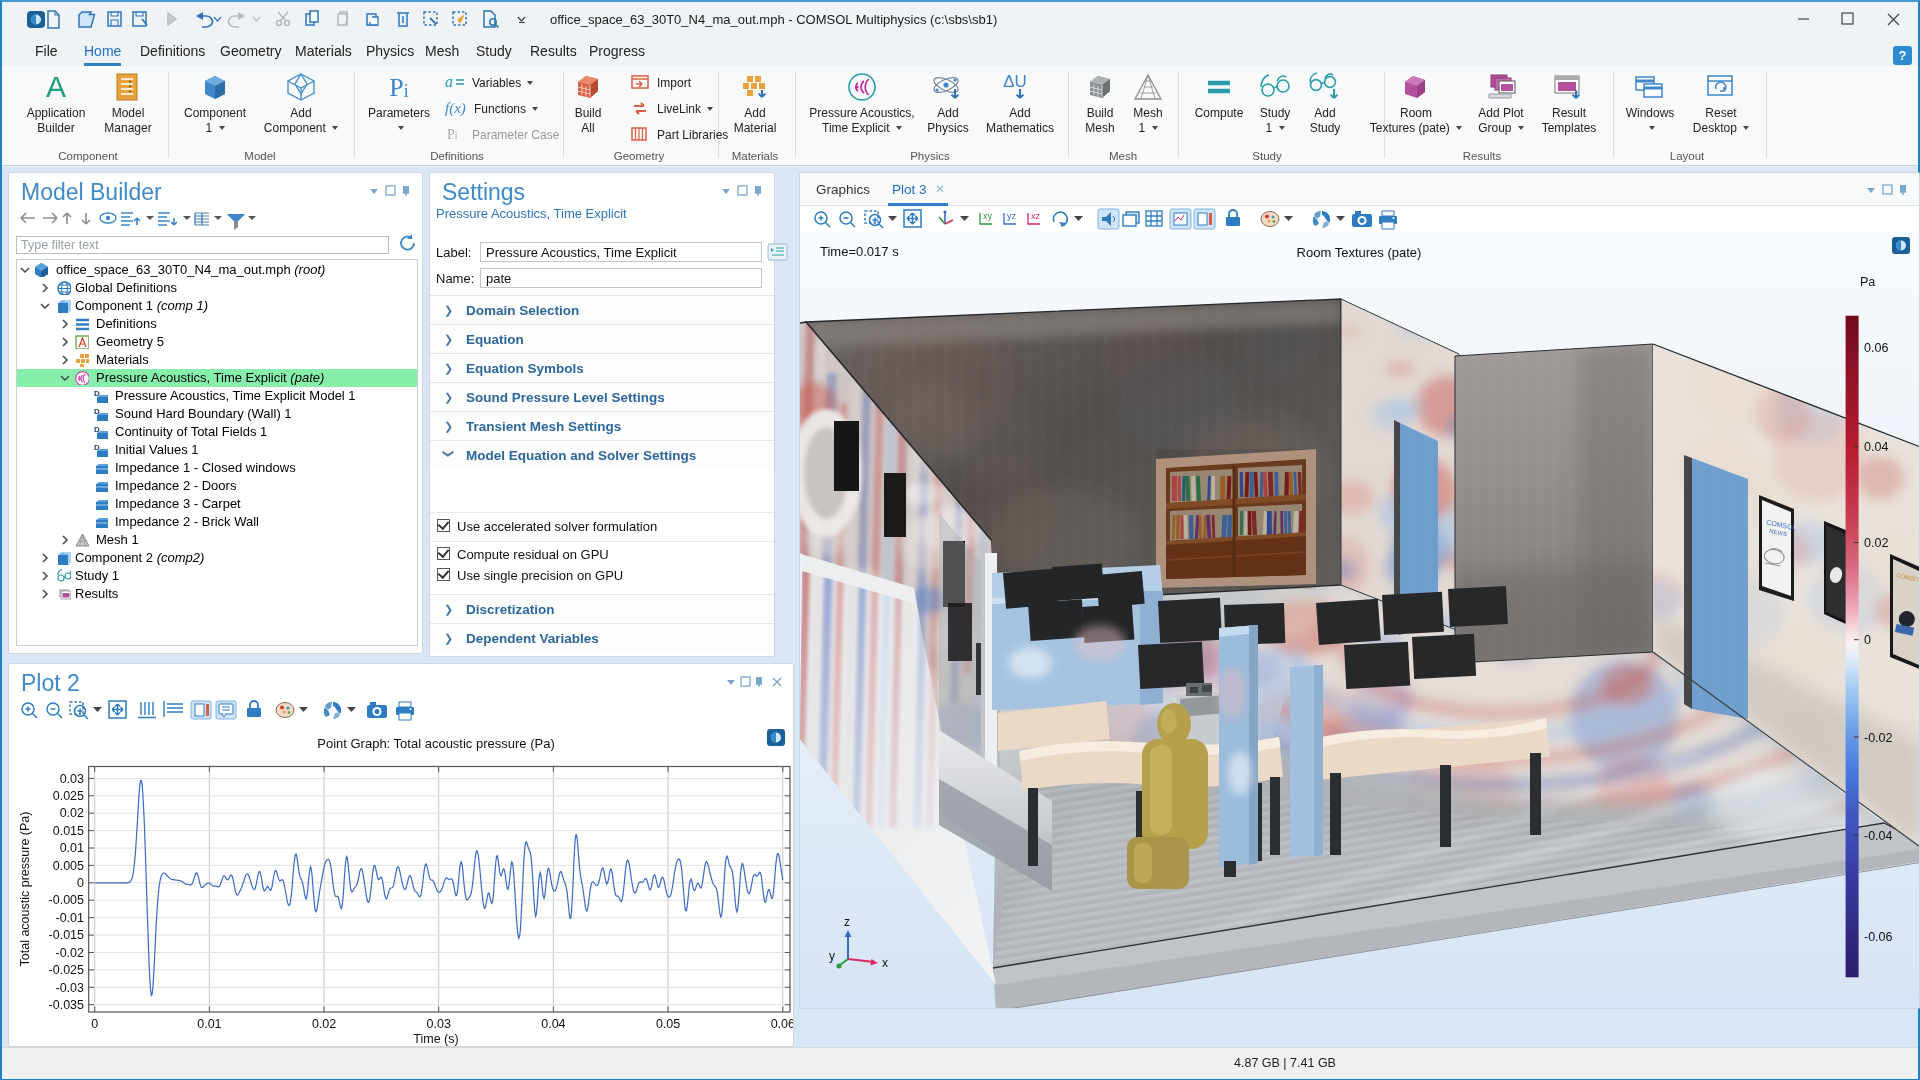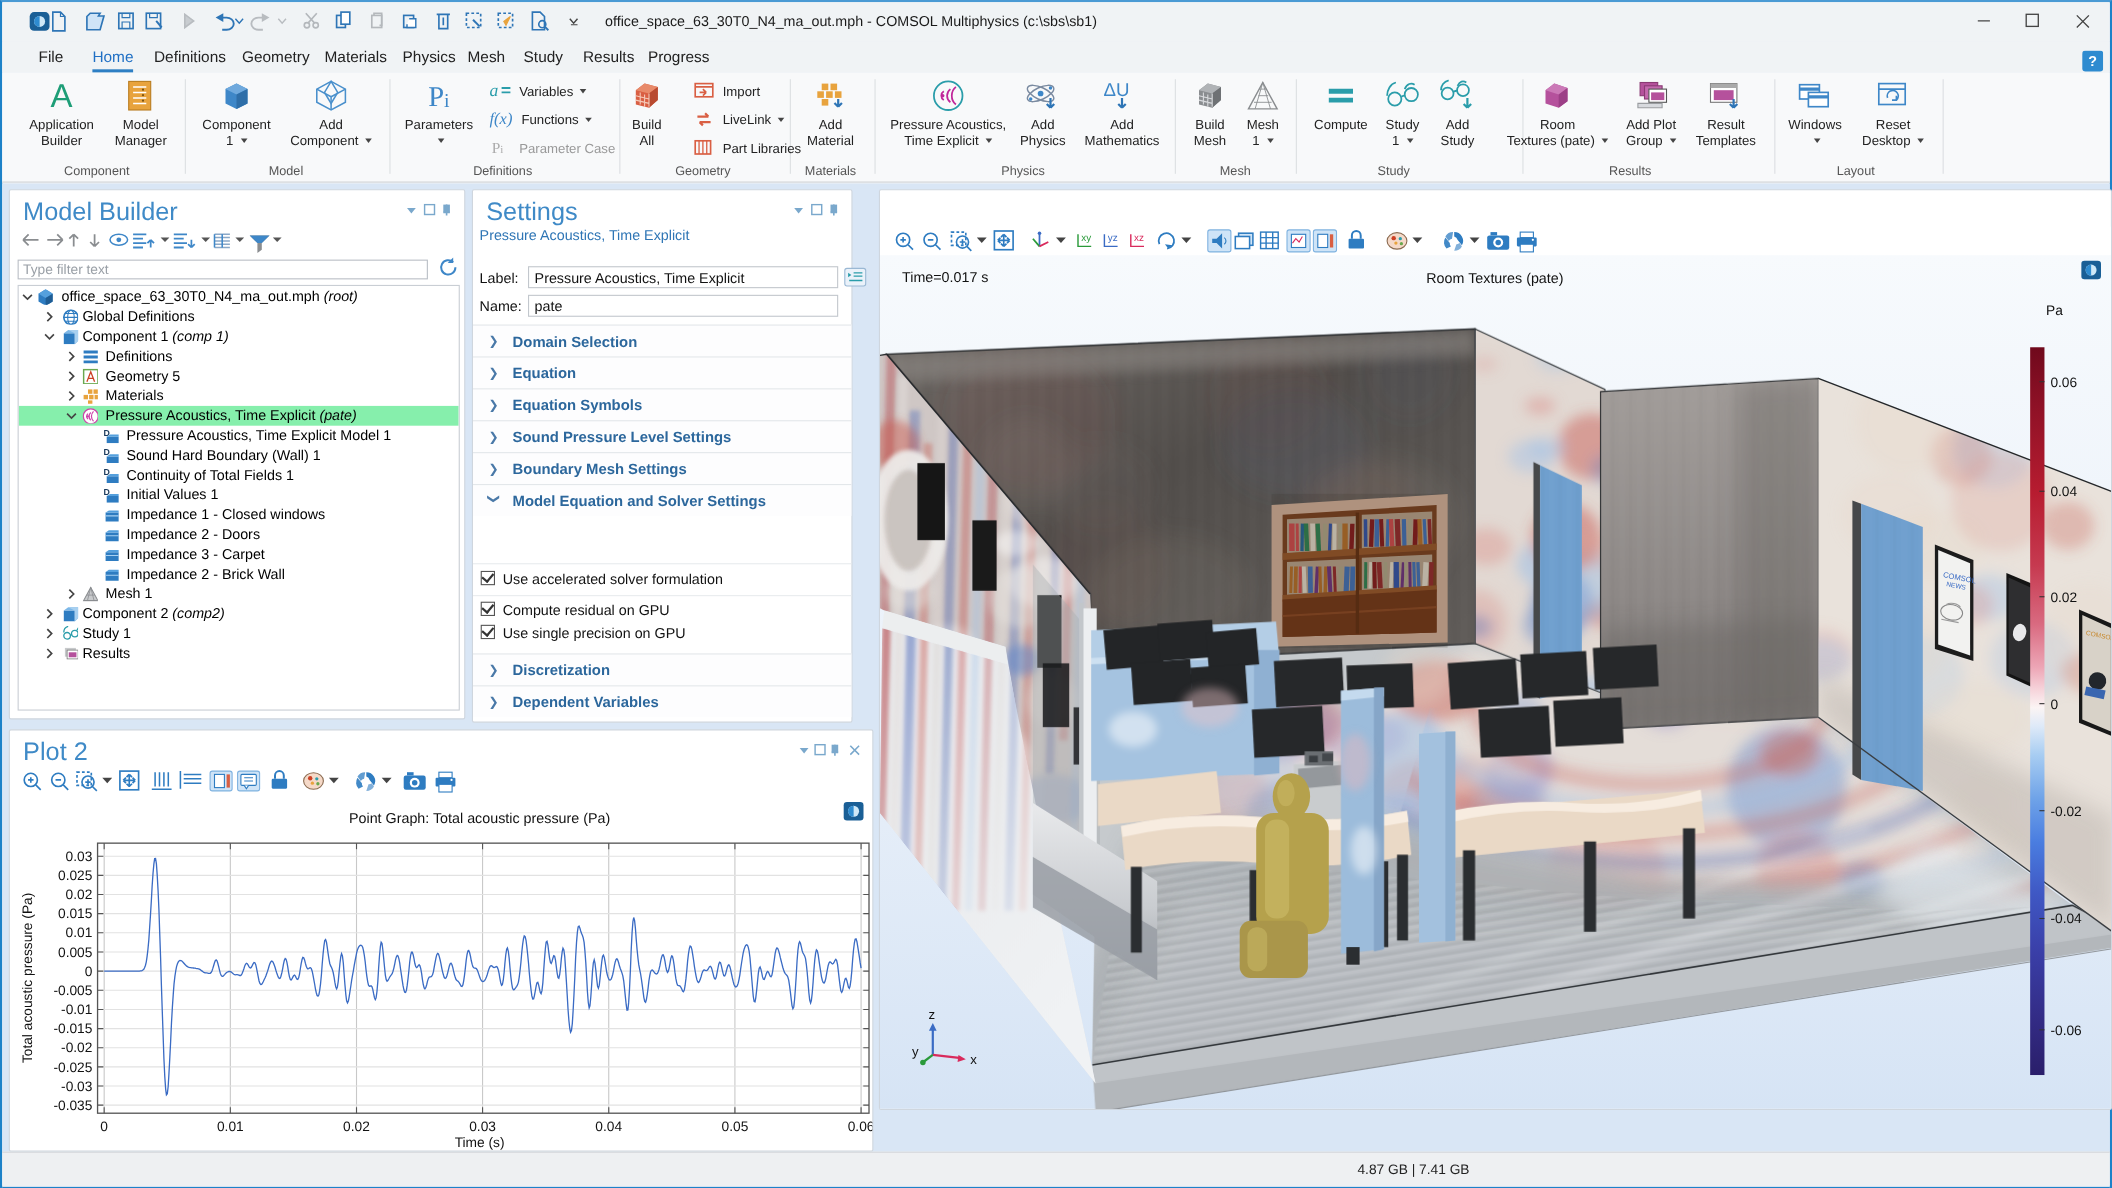--- a/index.html
+++ b/index.html
@@ -569,21 +569,21 @@
 <div class="shead" style="top:180px">
         <span class="sh-c">❯</span>
         <span class="sh-t">Equation Symbols</span>
       </div>
 <div class="shead" style="top:209px">
         <span class="sh-c">❯</span>
         <span class="sh-t">Sound Pressure Level Settings</span>
       </div>
 <div class="shead" style="top:238px">
         <span class="sh-c">❯</span>
-        <span class="sh-t">Boundary Mesh Settings</span>
+        <span class="sh-t">Transient Mesh Settings</span>
       </div>
 <div class="shead" style="top:267px">
         <span class="sh-c" style="transform:rotate(90deg);top:6px">❯</span>
         <span class="sh-t">Model Equation and Solver Settings</span>
       </div>
 <div class="abs" style="left:0;top:339px;width:100%;border-top:1px solid #e8ebee"></div>
 <div class="cb" style="left:7px;top:346px"></div>
       <div class="fl abs" style="left:27px;top:346px">Use accelerated solver formulation</div>
 <div class="abs" style="left:0;top:368px;width:100%;border-top:1px solid #e8ebee"></div>
 <div class="cb" style="left:7px;top:374px"></div>
@@ -764,20 +764,32 @@
 <text x="20" y="225" text-anchor="middle" font-size="12.5" fill="#111" transform="rotate(-90 20 225)">Total acoustic pressure (Pa)</text>
 <polyline points="85.7,218.8 86.5,218.8 87.2,218.8 88.0,218.8 88.8,218.8 89.5,218.8 90.3,218.8 91.1,218.8 91.8,218.8 92.6,218.8 93.4,218.8 94.1,218.8 94.9,218.8 95.7,218.8 96.4,218.8 97.2,218.8 97.9,218.8 98.7,218.8 99.5,218.8 100.2,218.8 101.0,218.8 101.8,218.8 102.5,218.8 103.3,218.8 104.1,218.8 104.8,218.8 105.6,218.8 106.4,218.8 107.1,218.8 107.9,218.8 108.7,218.8 109.4,218.8 110.2,218.8 111.0,218.8 111.7,218.8 112.5,218.8 113.3,218.8 114.0,218.8 114.8,218.8 115.6,218.8 116.3,218.8 117.1,218.8 117.8,218.8 118.6,218.7 119.4,218.6 120.1,218.4 120.9,217.9 121.7,217.2 122.4,215.8 123.2,213.7 124.0,210.4 124.7,205.6 125.5,199.0 126.3,190.4 127.0,179.9 127.8,167.7 128.6,154.6 129.3,141.7 130.1,130.1 130.9,121.4 131.6,116.5 132.4,116.4 133.2,121.4 133.9,131.3 134.7,145.6 135.5,163.5 136.2,184.3 137.0,207.0 137.7,230.8 138.5,254.7 139.3,277.5 140.0,298.0 140.8,314.6 141.6,326.1 142.3,331.4 143.1,330.4 143.9,323.5 144.6,311.9 145.4,297.2 146.2,281.3 146.9,265.8 147.7,251.8 148.5,240.0 149.2,230.7 150.0,223.6 150.8,218.4 151.5,214.7 152.3,212.2 153.1,210.5 153.8,209.6 154.6,209.1 155.4,209.2 156.1,209.5 156.9,210.2 157.6,211.0 158.4,211.9 159.2,212.8 159.9,213.6 160.7,214.3 161.5,214.8 162.2,215.2 163.0,215.5 163.8,215.6 164.5,215.7 165.3,215.8 166.1,215.9 166.8,216.0 167.6,216.1 168.4,216.2 169.1,216.4 169.9,216.5 170.7,216.6 171.4,216.8 172.2,217.1 173.0,217.5 173.7,218.0 174.5,218.6 175.3,219.2 176.0,219.7 176.8,220.1 177.5,220.3 178.3,220.4 179.1,220.5 179.8,220.6 180.6,220.8 181.4,220.9 182.1,220.8 182.9,220.1 183.7,218.7 184.4,216.6 185.2,213.9 186.0,211.3 186.7,209.4 187.5,208.7 188.3,209.5 189.0,211.7 189.8,214.8 190.6,218.1 191.3,220.9 192.1,222.8 192.9,223.6 193.6,223.5 194.4,222.8 195.2,222.0 195.9,221.1 196.7,220.4 197.4,219.9 198.2,219.4 199.0,219.2 199.7,219.1 200.5,219.3 201.3,219.7 202.0,220.4 202.8,221.1 203.6,221.7 204.3,222.1 205.1,222.2 205.9,222.1 206.6,222.1 207.4,222.2 208.2,222.5 208.9,222.8 209.7,222.8 210.5,222.2 211.2,220.8 212.0,218.8 212.8,216.4 213.5,214.1 214.3,212.4 215.1,211.7 215.8,212.1 216.6,213.3 217.3,214.7 218.1,215.7 218.9,215.9 219.6,215.1 220.4,213.6 221.2,211.9 221.9,211.0 222.7,211.2 223.5,213.0 224.2,216.2 225.0,220.2 225.8,224.3 226.5,227.8 227.3,230.1 228.1,231.1 228.8,230.9 229.6,229.8 230.4,228.3 231.1,226.7 231.9,225.1 232.7,223.3 233.4,221.3 234.2,219.1 235.0,216.5 235.7,214.0 236.5,211.8 237.3,210.3 238.0,209.7 238.8,210.1 239.5,211.3 240.3,213.2 241.1,215.6 241.8,218.0 242.6,220.5 243.4,222.8 244.1,224.5 244.9,225.5 245.7,225.2 246.4,223.5 247.2,220.5 248.0,216.5 248.7,212.4 249.5,209.0 250.3,207.4 251.0,207.9 251.8,210.6 252.6,214.9 253.3,219.7 254.1,223.8 254.9,226.3 255.6,226.9 256.4,226.0 257.2,224.3 257.9,222.9 258.7,222.4 259.4,223.2 260.2,224.7 261.0,226.1 261.7,226.4 262.5,224.9 263.3,221.5 264.0,216.9 264.8,212.0 265.6,208.3 266.3,206.3 267.1,206.6 267.9,208.7 268.6,211.6 269.4,214.4 270.2,216.2 270.9,216.9 271.7,216.5 272.5,215.9 273.2,215.7 274.0,216.6 274.8,218.9 275.5,222.3 276.3,226.5 277.1,231.0 277.8,235.2 278.6,238.7 279.3,241.0 280.1,241.6 280.9,240.3 281.6,236.6 282.4,230.4 283.2,222.1 283.9,212.6 284.7,203.3 285.5,195.8 286.2,191.1 287.0,190.1 287.8,192.5 288.5,197.3 289.3,202.9 290.1,208.1 290.8,211.9 291.6,214.1 292.4,215.6 293.1,217.3 293.9,220.1 294.7,224.2 295.4,228.9 296.2,233.0 297.0,234.9 297.7,233.3 298.5,228.1 299.2,220.4 300.0,212.1 300.8,205.6 301.5,202.9 302.3,205.0 303.1,211.6 303.8,221.2 304.6,231.4 305.4,240.2 306.1,245.8 306.9,247.7 307.7,246.1 308.4,242.2 309.2,237.1 310.0,231.9 310.7,227.0 311.5,222.4 312.3,218.1 313.0,213.8 313.8,209.5 314.6,205.4 315.3,201.8 316.1,199.1 316.9,197.2 317.6,196.1 318.4,195.5 319.1,195.3 319.9,195.7 320.7,197.1 321.4,200.0 322.2,204.5 323.0,210.5 323.7,217.2 324.5,223.6 325.3,228.6 326.0,231.6 326.8,232.6 327.6,232.4 328.3,232.1 329.1,232.9 329.9,235.4 330.6,239.1 331.4,242.8 332.2,244.7 332.9,243.2 333.7,237.4 334.5,227.9 335.2,216.3 336.0,205.0 336.8,196.5 337.5,192.5 338.3,193.7 339.0,199.2 339.8,207.3 340.6,215.6 341.3,222.4 342.1,226.6 342.9,228.0 343.6,227.5 344.4,226.0 345.2,224.4 345.9,223.3 346.7,222.3 347.5,221.2 348.2,219.2 349.0,216.3 349.8,212.6 350.5,208.8 351.3,205.9 352.1,204.5 352.8,205.0 353.6,207.5 354.4,211.6 355.1,216.7 355.9,222.1 356.7,227.4 357.4,232.1 358.2,235.8 358.9,238.0 359.7,238.2 360.5,236.1 361.2,231.6 362.0,225.1 362.8,217.6 363.5,210.3 364.3,204.6 365.1,201.5 365.8,201.5 366.6,203.9 367.4,207.8 368.1,211.7 368.9,214.6 369.7,215.6 370.4,215.1 371.2,213.9 372.0,213.1 372.7,213.9 373.5,216.6 374.3,221.1 375.0,226.3 375.8,231.0 376.6,234.1 377.3,235.0 378.1,233.8 378.9,231.2 379.6,228.2 380.4,225.7 381.1,224.4 381.9,224.0 382.7,224.0 383.4,223.6 384.2,222.2 385.0,219.4 385.7,215.5 386.5,211.1 387.3,207.0 388.0,204.1 388.8,202.8 389.6,203.3 390.3,205.4 391.1,208.5 391.9,212.3 392.6,216.1 393.4,219.7 394.2,222.6 394.9,224.7 395.7,225.5 396.5,225.0 397.2,223.2 398.0,220.4 398.8,217.1 399.5,214.1 400.3,212.1 401.0,211.6 401.8,212.8 402.6,215.4 403.3,218.7 404.1,222.0 404.9,224.7 405.6,226.5 406.4,227.4 407.2,227.9 407.9,228.6 408.7,229.7 409.5,231.2 410.2,232.5 411.0,232.8 411.8,231.4 412.5,227.9 413.3,222.4 414.1,215.7 414.8,209.1 415.6,203.7 416.4,200.5 417.1,200.0 417.9,201.9 418.7,205.3 419.4,209.2 420.2,212.5 420.9,214.8 421.7,215.8 422.5,216.1 423.2,216.1 424.0,216.5 424.8,217.7 425.5,219.5 426.3,221.8 427.1,224.1 427.8,226.0 428.6,227.4 429.4,228.1 430.1,228.3 430.9,228.0 431.7,227.3 432.4,226.0 433.2,224.2 434.0,221.9 434.7,219.3 435.5,216.9 436.3,215.0 437.0,214.0 437.8,213.9 438.6,214.5 439.3,215.2 440.1,215.6 440.8,215.5 441.6,215.0 442.4,214.7 443.1,215.3 443.9,217.3 444.7,220.8 445.4,225.2 446.2,229.4 447.0,231.7 447.7,231.1 448.5,227.1 449.3,220.1 450.0,211.8 450.8,204.0 451.6,198.9 452.3,197.7 453.1,200.8 453.9,207.3 454.6,215.6 455.4,223.8 456.2,230.2 456.9,234.2 457.7,235.8 458.5,235.6 459.2,234.7 460.0,233.7 460.7,232.7 461.5,231.3 462.3,228.8 463.0,224.5 463.8,218.2 464.6,210.5 465.3,202.2 466.1,194.8 466.9,189.4 467.6,186.8 468.4,187.4 469.2,190.8 469.9,196.4 470.7,203.7 471.5,211.9 472.2,220.5 473.0,228.8 473.8,236.1 474.5,241.4 475.3,244.2 476.1,244.1 476.8,241.3 477.6,237.0 478.4,232.5 479.1,229.5 479.9,229.0 480.6,231.1 481.4,234.8 482.2,238.3 482.9,239.4 483.7,236.6 484.5,229.5 485.2,219.2 486.0,207.9 486.8,198.3 487.5,192.5 488.3,191.7 489.1,195.1 489.8,201.1 490.6,207.0 491.4,210.9 492.1,211.8 492.9,209.9 493.7,206.9 494.4,204.9 495.2,205.3 496.0,208.8 496.7,214.5 497.5,220.6 498.3,224.8 499.0,225.4 499.8,222.1 500.6,215.5 501.3,207.7 502.1,201.2 502.8,198.0 503.6,199.5 504.4,205.6 505.1,215.7 505.9,228.2 506.7,241.4 507.4,253.7 508.2,264.0 509.0,271.2 509.7,274.4 510.5,272.9 511.3,266.3 512.0,255.1 512.8,240.1 513.6,223.2 514.3,206.7 515.1,192.9 515.9,183.4 516.6,178.6 517.4,177.9 518.2,179.8 518.9,182.4 519.7,184.7 520.5,186.5 521.2,188.6 522.0,192.7 522.7,200.0 523.5,210.7 524.3,223.9 525.0,237.1 525.8,247.4 526.6,252.2 527.3,250.3 528.1,242.4 528.9,230.9 529.6,219.5 530.4,211.4 531.2,208.6 531.9,211.5 532.7,218.4 533.5,226.3 534.2,232.4 535.0,234.4 535.8,231.6 536.5,225.2 537.3,217.2 538.1,209.9 538.8,205.4 539.6,204.3 540.4,206.5 541.1,210.7 541.9,215.6 542.6,220.1 543.4,223.4 544.2,225.6 544.9,226.8 545.7,227.0 546.5,226.4 547.2,224.7 548.0,221.9 548.8,218.2 549.5,214.1 550.3,210.5 551.1,208.1 551.8,207.5 552.6,208.8 553.4,211.2 554.1,214.0 554.9,216.5 555.7,218.5 556.4,220.4 557.2,223.1 558.0,227.6 558.7,234.1 559.5,242.0 560.3,249.6 561.0,254.3 561.8,254.1 562.5,247.5 563.3,234.8 564.1,217.8 564.8,199.8 565.6,184.1 566.4,173.7 567.1,170.1 567.9,172.9 568.7,180.4 569.4,190.1 570.2,199.6 571.0,207.4 571.7,213.0 572.5,217.2 573.3,221.0 574.0,225.5 574.8,231.1 575.6,237.2 576.3,242.7 577.1,246.3 577.9,247.1 578.6,244.9 579.4,240.1 580.2,234.0 580.9,227.9 581.7,222.9 582.4,219.6 583.2,218.0 584.0,217.8 584.7,218.5 585.5,219.5 586.3,220.5 587.0,221.2 587.8,221.5 588.6,221.1 589.3,219.7 590.1,217.3 590.9,213.9 591.6,210.0 592.4,206.5 593.2,204.2 593.9,204.0 594.7,206.0 595.5,209.8 596.2,214.3 597.0,218.1 597.8,220.0 598.5,219.2 599.3,216.1 600.1,211.7 600.8,207.5 601.6,205.1 602.3,205.4 603.1,208.6 603.9,213.9 604.6,220.0 605.4,225.5 606.2,229.5 606.9,231.5 607.7,232.1 608.5,232.1 609.2,232.4 610.0,233.5 610.8,235.2 611.5,236.9 612.3,237.5 613.1,236.1 613.8,232.1 614.6,225.7 615.4,217.9 616.1,209.8 616.9,202.9 617.7,198.1 618.4,196.0 619.2,196.6 620.0,199.3 620.7,203.6 621.5,208.7 622.2,214.0 623.0,219.0 623.8,223.3 624.5,226.6 625.3,228.6 626.1,229.2 626.8,228.3 627.6,226.3 628.4,223.7 629.1,221.1 629.9,219.0 630.7,217.9 631.4,217.7 632.2,218.1 633.0,218.4 633.7,218.2 634.5,217.4 635.3,216.0 636.0,214.8 636.8,214.4 637.6,215.3 638.3,217.5 639.1,220.6 639.9,223.7 640.6,225.7 641.4,225.9 642.2,223.9 642.9,220.3 643.7,216.0 644.4,212.5 645.2,210.7 646.0,211.1 646.7,213.6 647.5,217.2 648.3,220.7 649.0,223.0 649.8,223.3 650.6,221.7 651.3,218.9 652.1,215.8 652.9,213.7 653.6,213.1 654.4,214.4 655.2,217.2 655.9,220.9 656.7,224.8 657.5,228.2 658.2,230.7 659.0,232.4 659.8,233.2 660.5,233.0 661.3,232.0 662.1,229.8 662.8,226.5 663.6,222.2 664.3,217.1 665.1,211.7 665.9,206.7 666.6,202.5 667.4,199.2 668.2,196.9 668.9,195.5 669.7,194.9 670.5,195.3 671.2,197.0 672.0,200.7 672.8,206.7 673.5,214.8 674.3,224.4 675.1,234.0 675.8,241.9 676.6,246.5 677.4,246.8 678.1,242.9 678.9,235.9 679.7,227.8 680.4,220.7 681.2,216.2 682.0,215.1 682.7,217.0 683.5,220.5 684.2,224.1 685.0,226.2 685.8,226.4 686.5,224.7 687.3,222.1 688.1,220.0 688.8,219.1 689.6,219.8 690.4,221.6 691.1,223.4 691.9,224.0 692.7,222.6 693.4,219.0 694.2,213.7 695.0,207.9 695.7,202.8 696.5,199.2 697.3,197.7 698.0,198.2 698.8,200.2 699.6,203.0 700.3,206.2 701.1,209.4 701.9,212.4 702.6,215.3 703.4,217.8 704.1,219.8 704.9,221.1 705.7,222.0 706.4,222.8 707.2,224.2 708.0,227.0 708.7,231.5 709.5,237.7 710.3,244.5 711.0,250.2 711.8,253.0 712.6,251.4 713.3,245.1 714.1,234.7 714.9,222.1 715.6,209.7 716.4,199.7 717.2,193.8 717.9,192.1 718.7,193.6 719.5,196.8 720.2,200.1 721.0,202.4 721.8,203.7 722.5,205.0 723.3,207.5 724.0,212.4 724.8,219.9 725.6,229.2 726.3,238.3 727.1,245.1 727.9,247.8 728.6,245.6 729.4,238.7 730.2,228.7 730.9,218.0 731.7,208.6 732.5,202.2 733.2,199.5 734.0,200.3 734.8,203.8 735.5,208.8 736.3,214.3 737.1,219.5 737.8,224.0 738.6,227.3 739.4,229.3 740.1,229.7 740.9,228.4 741.7,225.6 742.4,221.6 743.2,217.3 743.9,213.7 744.7,211.3 745.5,210.4 746.2,210.8 747.0,211.7 747.8,212.3 748.5,211.9 749.3,210.6 750.1,209.0 750.8,208.2 751.6,209.3 752.4,212.8 753.1,218.6 753.9,225.6 754.7,232.1 755.4,236.7 756.2,238.2 757.0,236.6 757.7,232.9 758.5,228.8 759.3,225.9 760.0,225.4 760.8,227.2 761.6,230.4 762.3,233.5 763.1,234.5 763.8,232.4 764.6,226.8 765.4,218.4 766.1,208.8 766.9,199.9 767.7,193.3 768.4,189.8 769.2,189.5 770.0,191.9 770.7,196.1 771.5,201.1 772.3,206.3 773.0,211.4 773.8,216.2" fill="none" stroke="#3a6bc4" stroke-width="1.2"></polyline>
 <g transform="translate(758,65)">
           <rect x="0" y="0" width="18" height="17" rx="3" fill="#1a5f96"></rect>
           <circle cx="9" cy="8.5" r="5" fill="#cfe8f7"></circle>
           <path d="M9 3.5a5 5 0 0 0 0 10z" fill="#2e8bd0"></path>
         </g>
 </svg>
     </div>
 <div id="graphics" class="panel">
+<div id="gtabs">
+<div class="abs" style="left:16px;top:9px;font-size:13.5px;color:#333">Graphics</div>
+<div class="abs" style="left:92px;top:9px;font-size:13.5px;color:#1f6fc4">Plot 3</div>
+<div class="abs" style="left:135px;top:9px;font-size:12px;color:#8fb8d8">✕</div>
+<div class="abs" style="left:88px;top:30px;width:60px;height:3px;background:#2e7fc4"></div>
+<svg class="abs" style="right:8px;top:11px" width="46" height="12">
+          <path d="M2 4l4 5l4-5z" fill="#7aa8cc"></path>
+          <rect x="18" y="1" width="9" height="9" fill="none" stroke="#7aa8cc" stroke-width="1.3"></rect>
+          <path d="M38 1v7M35 8h6M38 8v3" stroke="#7aa8cc" stroke-width="1.5" fill="none"></path>
+          <rect x="35" y="1" width="6" height="7" fill="#7aa8cc"></rect>
+        </svg>
+</div>
 <div id="gtoolbar">
 <svg class="abs" style="left:8px;top:2px" width="600" height="24">
 <g fill="none" stroke="#2e7cc1" stroke-width="1.5">
  <circle cx="13" cy="10" r="6"></circle>
             <path d="M17.5 14.5L22 19"></path>
             <path d="M10.5 10h5M13 7.5v5"></path>
  <circle cx="38" cy="10" r="6"></circle>
             <path d="M42.5 14.5L47 19"></path>
             <path d="M35.5 10h5"></path>
  <g stroke-dasharray="2.5 2">

